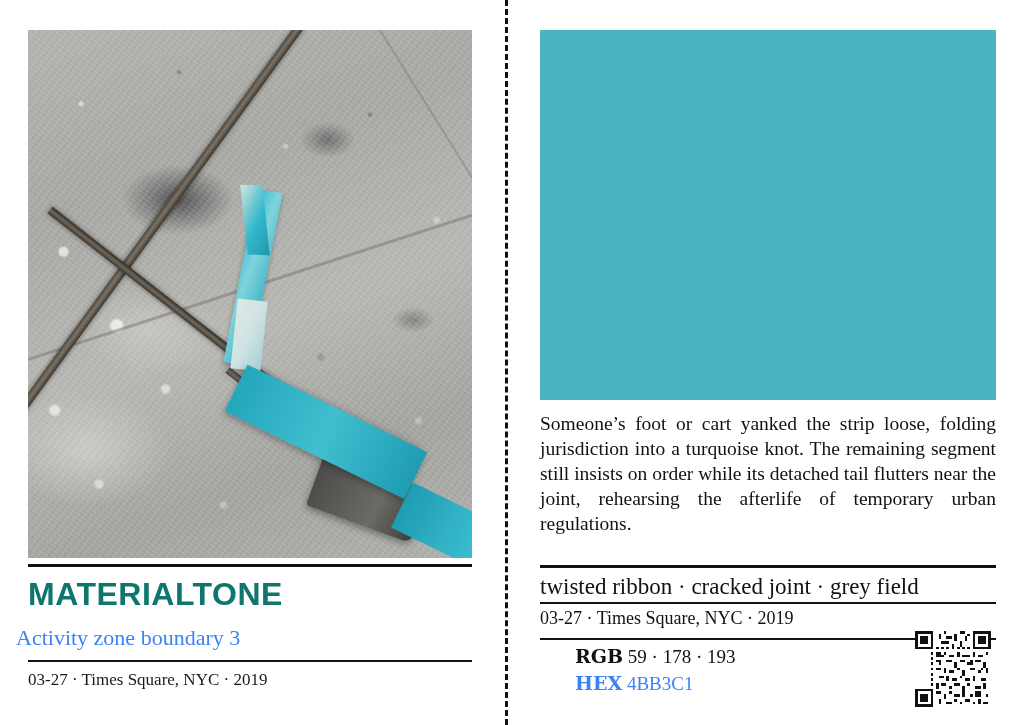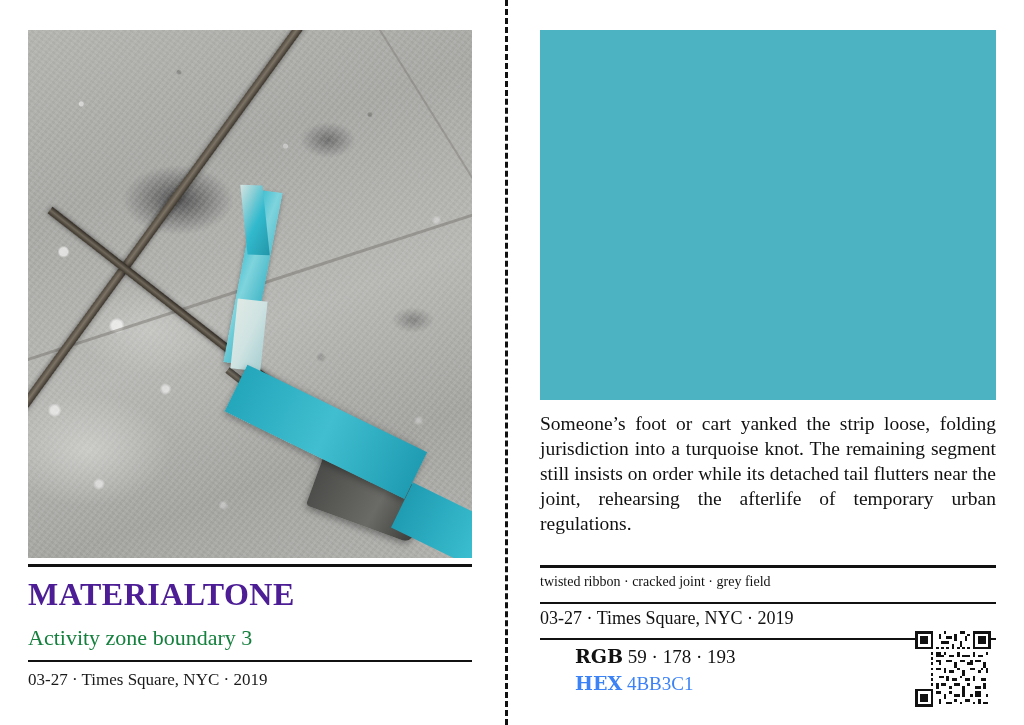--- a/index.html
+++ b/index.html
@@ -212,32 +212,32 @@
     width: 444px;
     height: 3px;
     background: #111;
   }
   .rule-top { top: 564px; }
 
   .material-title {
     position: absolute;
     left: 28px;
     top: 576px;
-    font-family: Liberation Serif, serif;
+    font-family: Liberation Sans, sans-serif;
     font-weight: bold;
     font-size: 32px;
     letter-spacing: 0.5px;
-    color: #4c1d95;
+    color: #0f766e;
   }
   .material-sub {
     position: absolute;
-    left: 28px;
+    left: 16px;
     top: 625px;
     font-size: 22px;
-    color: #15803d;
+    color: #3b82f6;
   }
   .rule-thin {
     position: absolute;
     left: 28px;
     top: 660px;
     width: 444px;
     height: 2px;
     background: #111;
   }
   .left-meta {
@@ -288,21 +288,21 @@
     left: 0;
     top: 565px;
     width: 456px;
     height: 3px;
     background: #111;
   }
   .tags {
     position: absolute;
     left: 0;
     top: 574px;
-    font-size: 14px;
+    font-size: 23px;
     color: #111;
   }
   .rule-r2 {
     position: absolute;
     left: 0;
     top: 602px;
     width: 456px;
     height: 1.5px;
     background: #111;
   }

